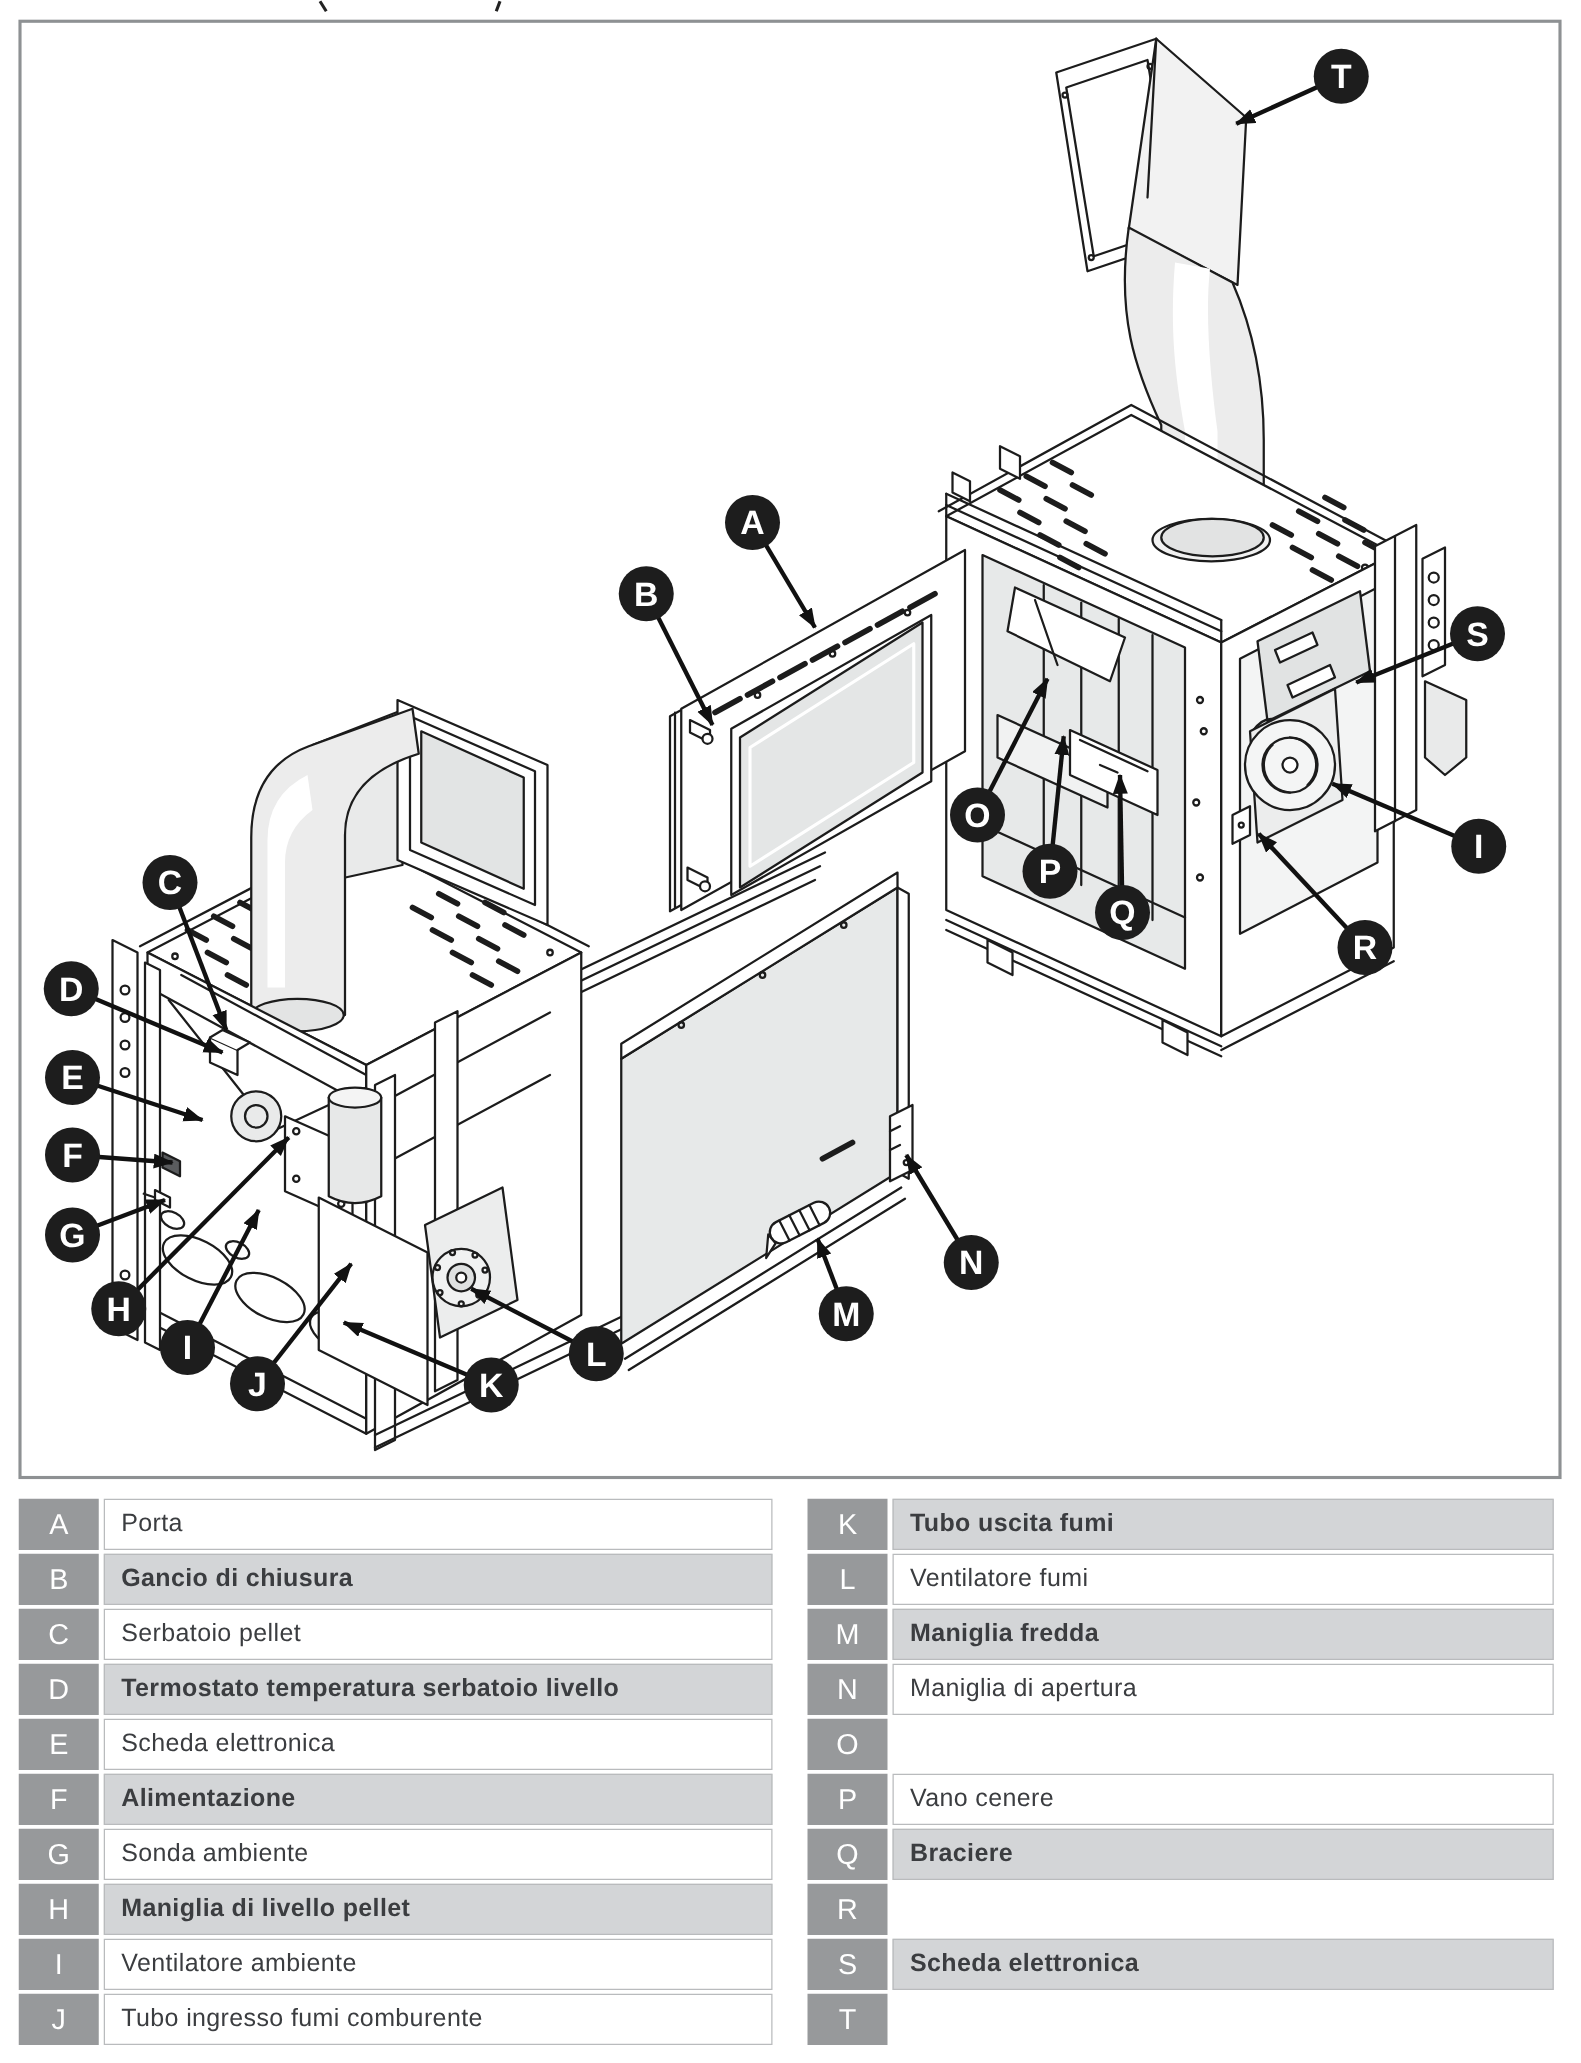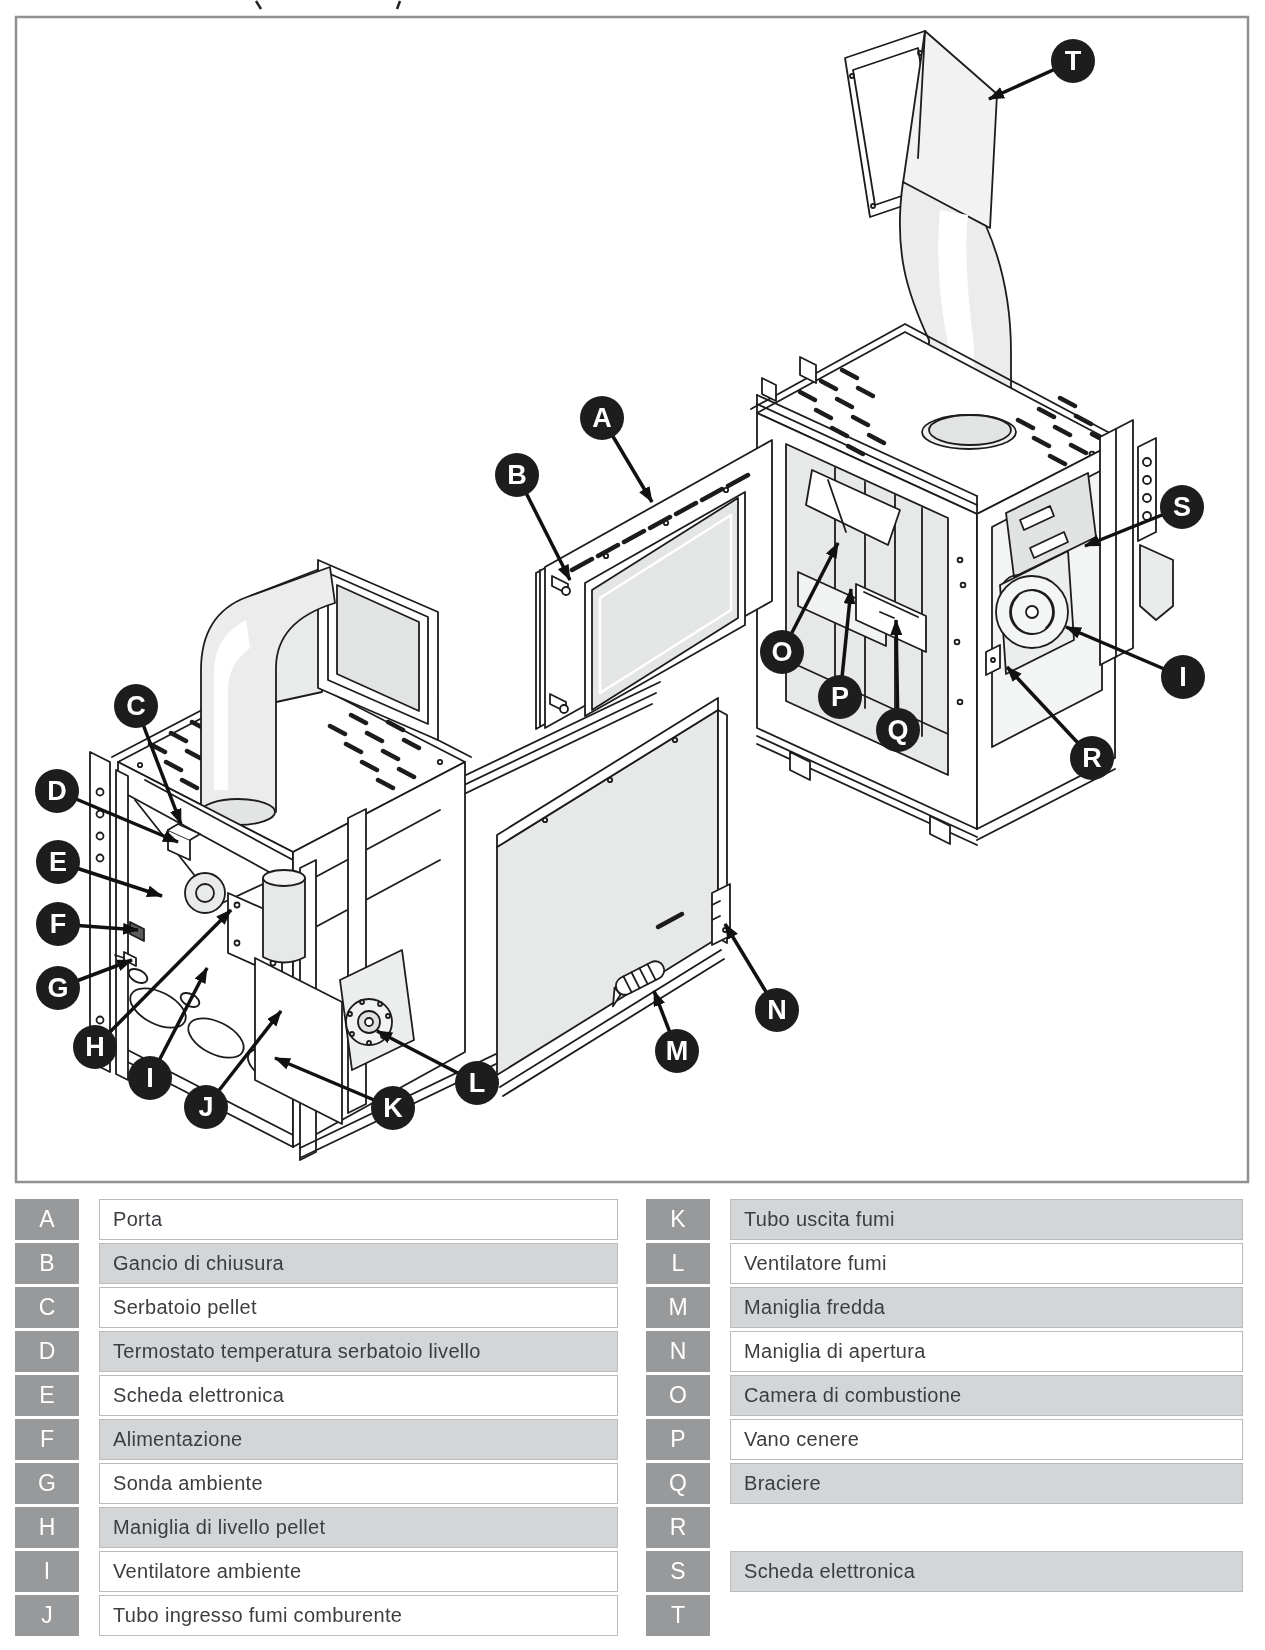--- a/index.html
+++ b/index.html
@@ -3,23 +3,23 @@
 <meta charset="utf-8">
 <style>
   html,body{margin:0;padding:0;background:#ffffff;}
   body{width:1265px;height:1650px;position:relative;font-family:"Liberation Sans",sans-serif;overflow:hidden;}
   #stage{position:absolute;left:0;top:0;width:1265px;height:1650px;}
   svg{position:absolute;left:0;top:0;}
   .legend{position:absolute;}
   .lrow{display:flex;align-items:stretch;height:41px;margin-bottom:3px;}
   .lkey{width:64px;background:#97999b;color:#ffffff;display:flex;align-items:center;justify-content:center;
         font-size:23px;font-weight:400;flex:0 0 auto;}
-  .lval{flex:1;margin-left:20px;border:1px solid #b9bbbd;display:flex;align-items:center;
+  .lval{flex:1;margin-left:4px;border:1px solid #b9bbbd;display:flex;align-items:center;
         padding-left:13px;font-size:20px;color:#3b3d40;background:#ffffff;letter-spacing:.3px;}
-  .lrow.shade .lval{background:#d3d5d7;}
+  .lrow.shade .lval{background:#d3d5d7;font-weight:bold;}
   .callout-letter{font:bold 27px "Liberation Sans",sans-serif;fill:#ffffff;}
 </style>
 </head>
 <body>
 
 <div id="stage">
 
 <svg width="1265" height="1650" viewBox="0 0 1265 1650">
   <defs>
     <marker id="ah" markerUnits="userSpaceOnUse" markerWidth="18" markerHeight="14" refX="15" refY="6" orient="auto">
@@ -417,21 +417,20 @@
   <div class="lrow shade">
         <div class="lkey">M</div>
         <div class="lval">Maniglia fredda</div>
       </div>
   <div class="lrow">
         <div class="lkey">N</div>
         <div class="lval">Maniglia di apertura</div>
       </div>
   <div class="lrow shade">
         <div class="lkey">O</div>
-        <div class="lval">Camera di combustione</div>
       </div>
   <div class="lrow">
         <div class="lkey">P</div>
         <div class="lval">Vano cenere</div>
       </div>
   <div class="lrow shade">
         <div class="lkey">Q</div>
         <div class="lval">Braciere</div>
       </div>
   <div class="lrow">

